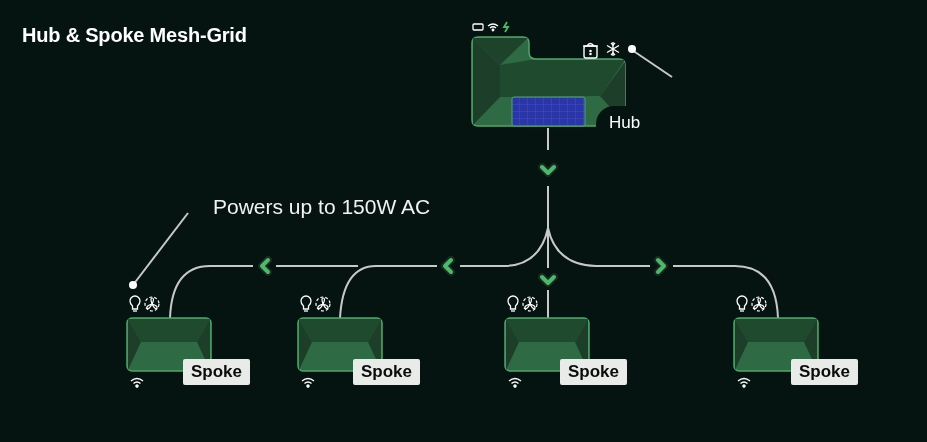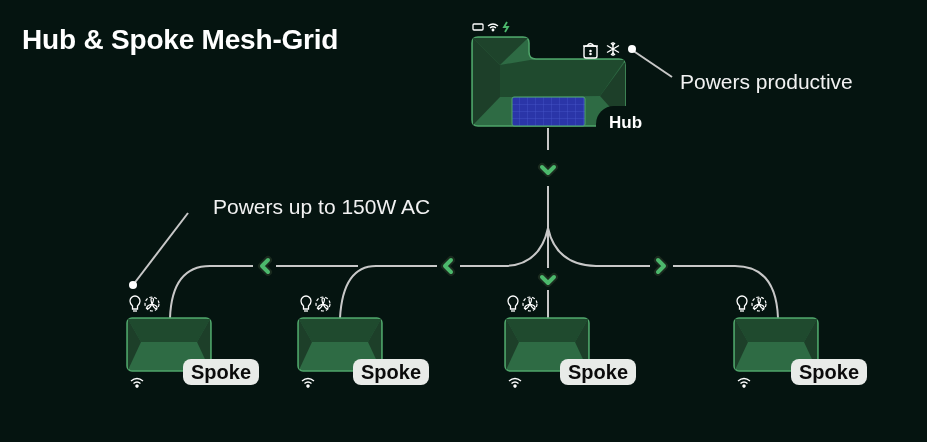--- a/index.html
+++ b/index.html
@@ -1,27 +1,27 @@
 <!DOCTYPE html>
 <html><head>
 <meta charset="utf-8">
 <style>
   html, body { margin: 0; padding: 0; background: #051410; }
   body { width: 927px; height: 442px; position: relative; overflow: hidden;
          font-family: "Liberation Sans", "DejaVu Sans", sans-serif; color: #fff; }
-  .title { position: absolute; left: 22px; top: 24px; font-size: 28px; font-weight: bold; letter-spacing: -0.2px; }
+  .title { position: absolute; left: 22px; top: 24px; font-size: 20px; font-weight: bold; letter-spacing: -0.2px; }
   .callout { position: absolute; font-size: 21px; line-height: 27px; color: #f2f2f2; }
   .callout.hub-note { left: 680px; top: 68px; }
   .callout.spoke-note { left: 213px; top: 193px; }
   svg.diagram { position: absolute; left: 0; top: 0; }
   .pill { position: absolute; background: #e8ebe8; color: #0b0b0b; font-weight: bold;
-          font-size: 20px; border-radius: 8px; padding: 3px 8px; line-height: 20px; }
+          font-size: 17px; border-radius: 2px; padding: 3px 8px; line-height: 20px; }
   .hub-tab { position: absolute; left: 596px; top: 106px; width: 64px; height: 36px;
              background: #051410; border-top-left-radius: 18px; }
-  .hub-label { position: absolute; left: 609px; top: 113px; font-size: 17px; font-weight: bold; color: #fff; }
+  .hub-label { position: absolute; left: 609px; top: 113px; font-size: 17px; font-weight: normal; color: #fff; }
 </style>
 </head>
 <body>
 
 <div class="title">Hub &amp; Spoke Mesh-Grid</div>
 
 <svg class="diagram" width="927" height="442" viewBox="0 0 927 442">
   <defs>
     <pattern id="solarGrid" width="8" height="7" patternUnits="userSpaceOnUse">
       <rect width="8" height="7" fill="#2a35a8"></rect>
@@ -181,20 +181,19 @@
           <circle cx="0" cy="0" r="1" fill="#fff"></circle>
         </g>
       </g>
     </g>
 </svg>
 
 <div class="hub-tab"></div>
 <div class="hub-label">Hub</div>
 
 <div class="callout hub-note">
-  <div>Powers productive</div>
 </div>
 <div class="callout spoke-note">Powers up to 150W AC</div>
 
 <div class="pill" style="left:183px; top:359px;">Spoke</div>
 <div class="pill" style="left:353px; top:359px;">Spoke</div>
 <div class="pill" style="left:560px; top:359px;">Spoke</div>
 <div class="pill" style="left:791px; top:359px;">Spoke</div>
 
 </body></html>

